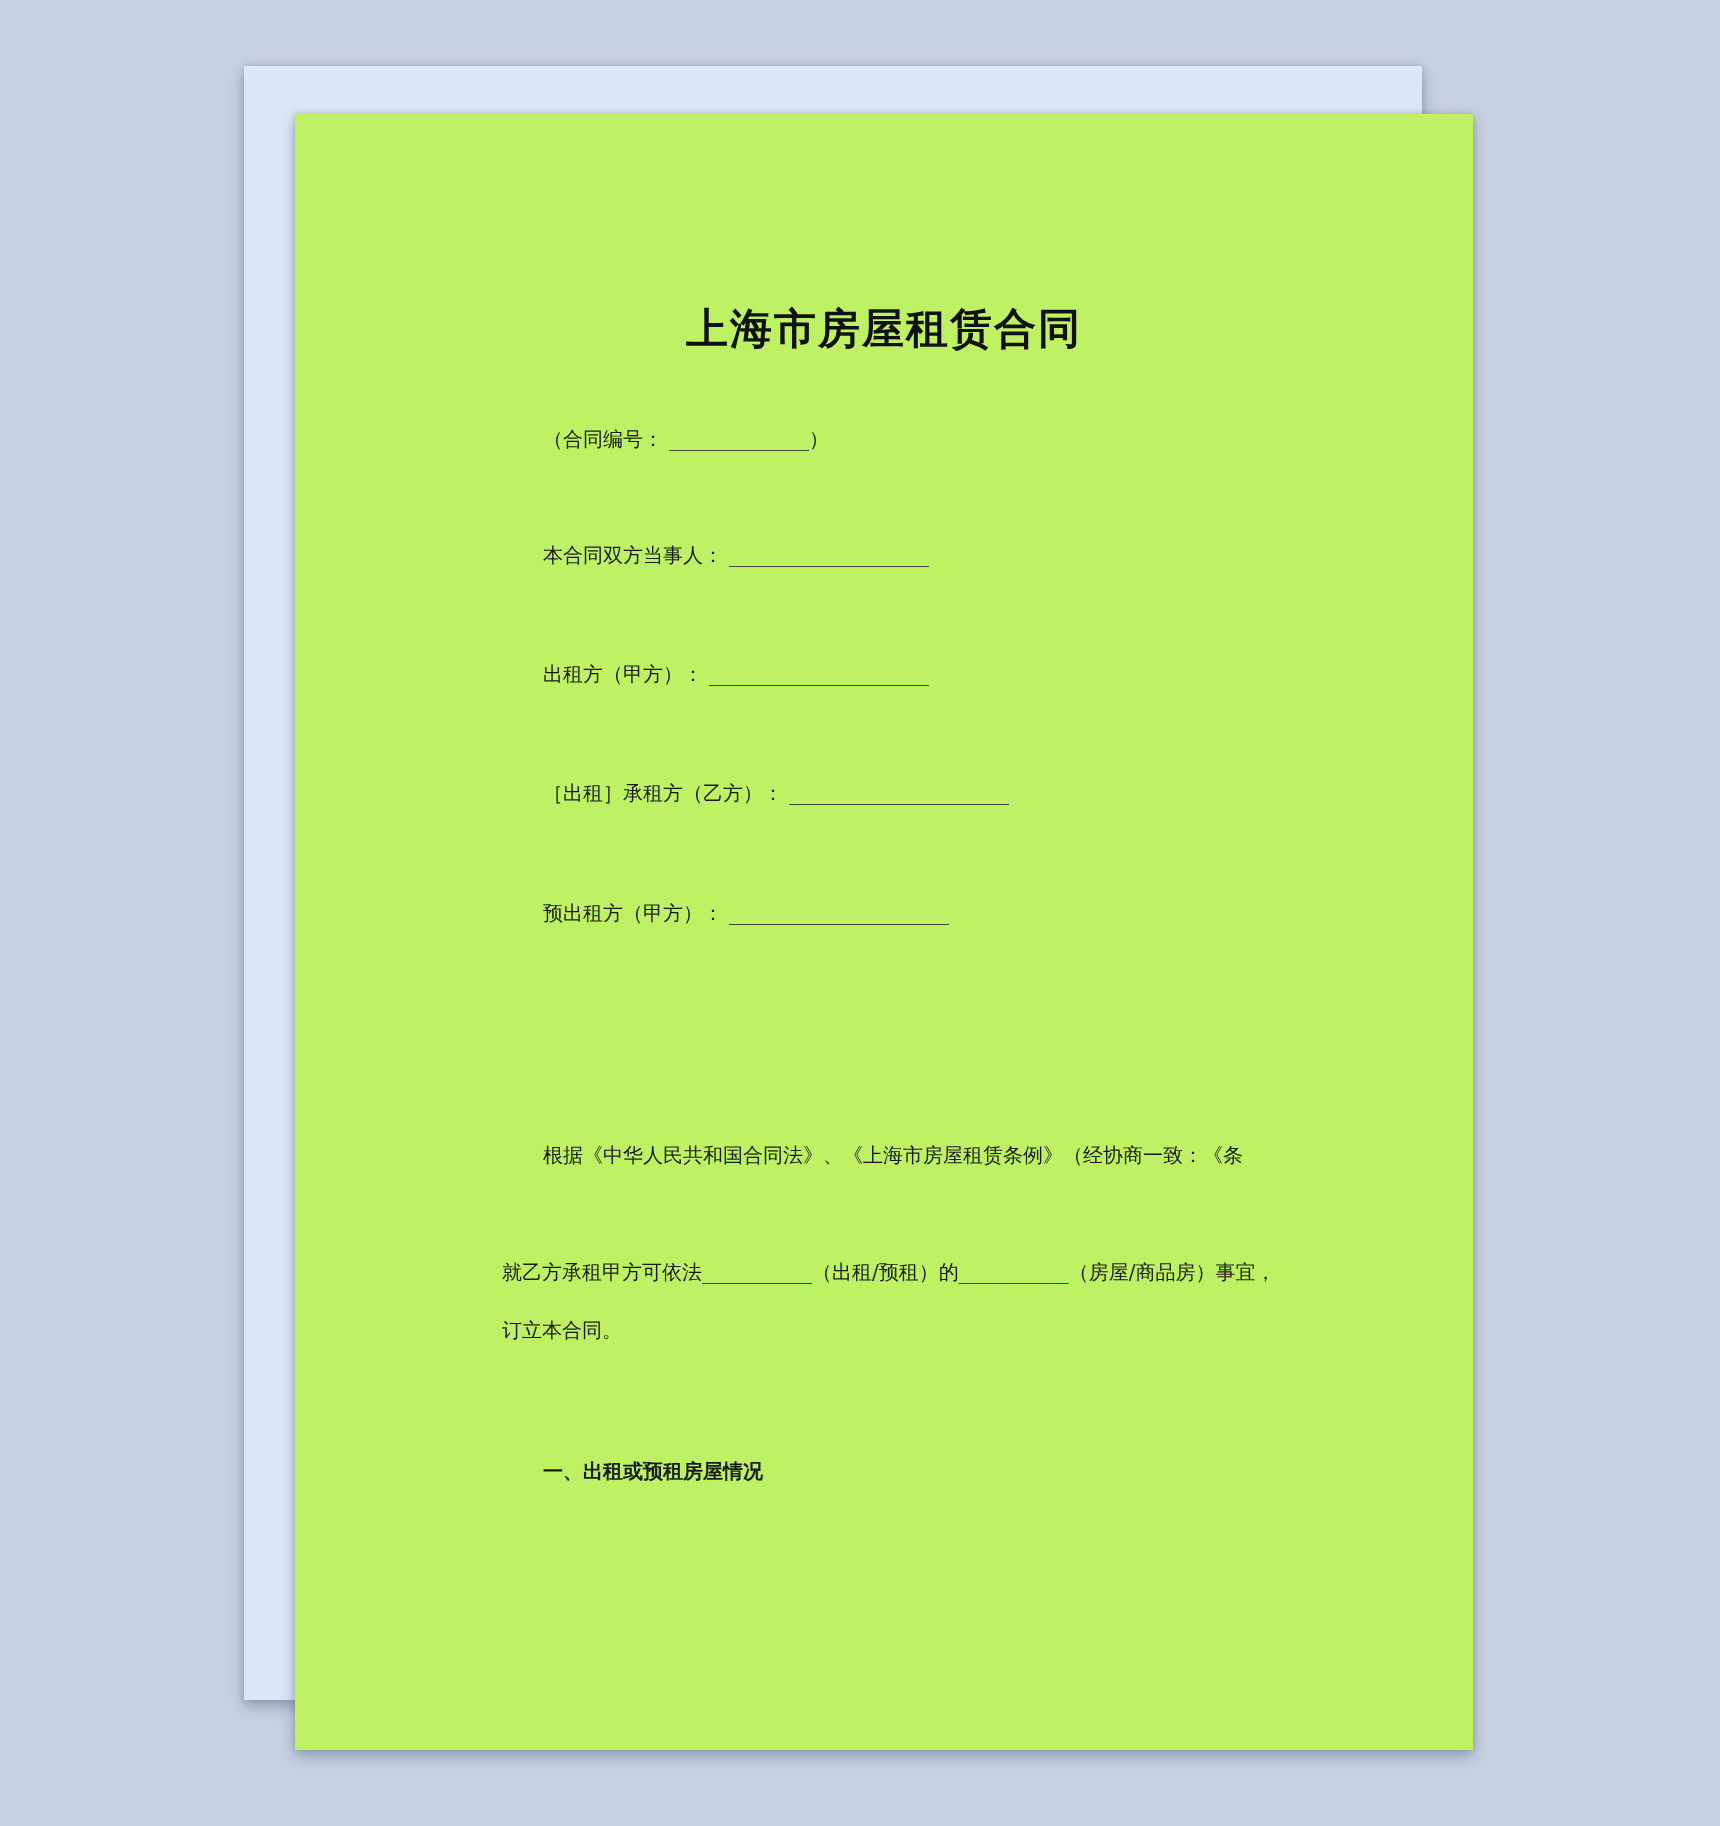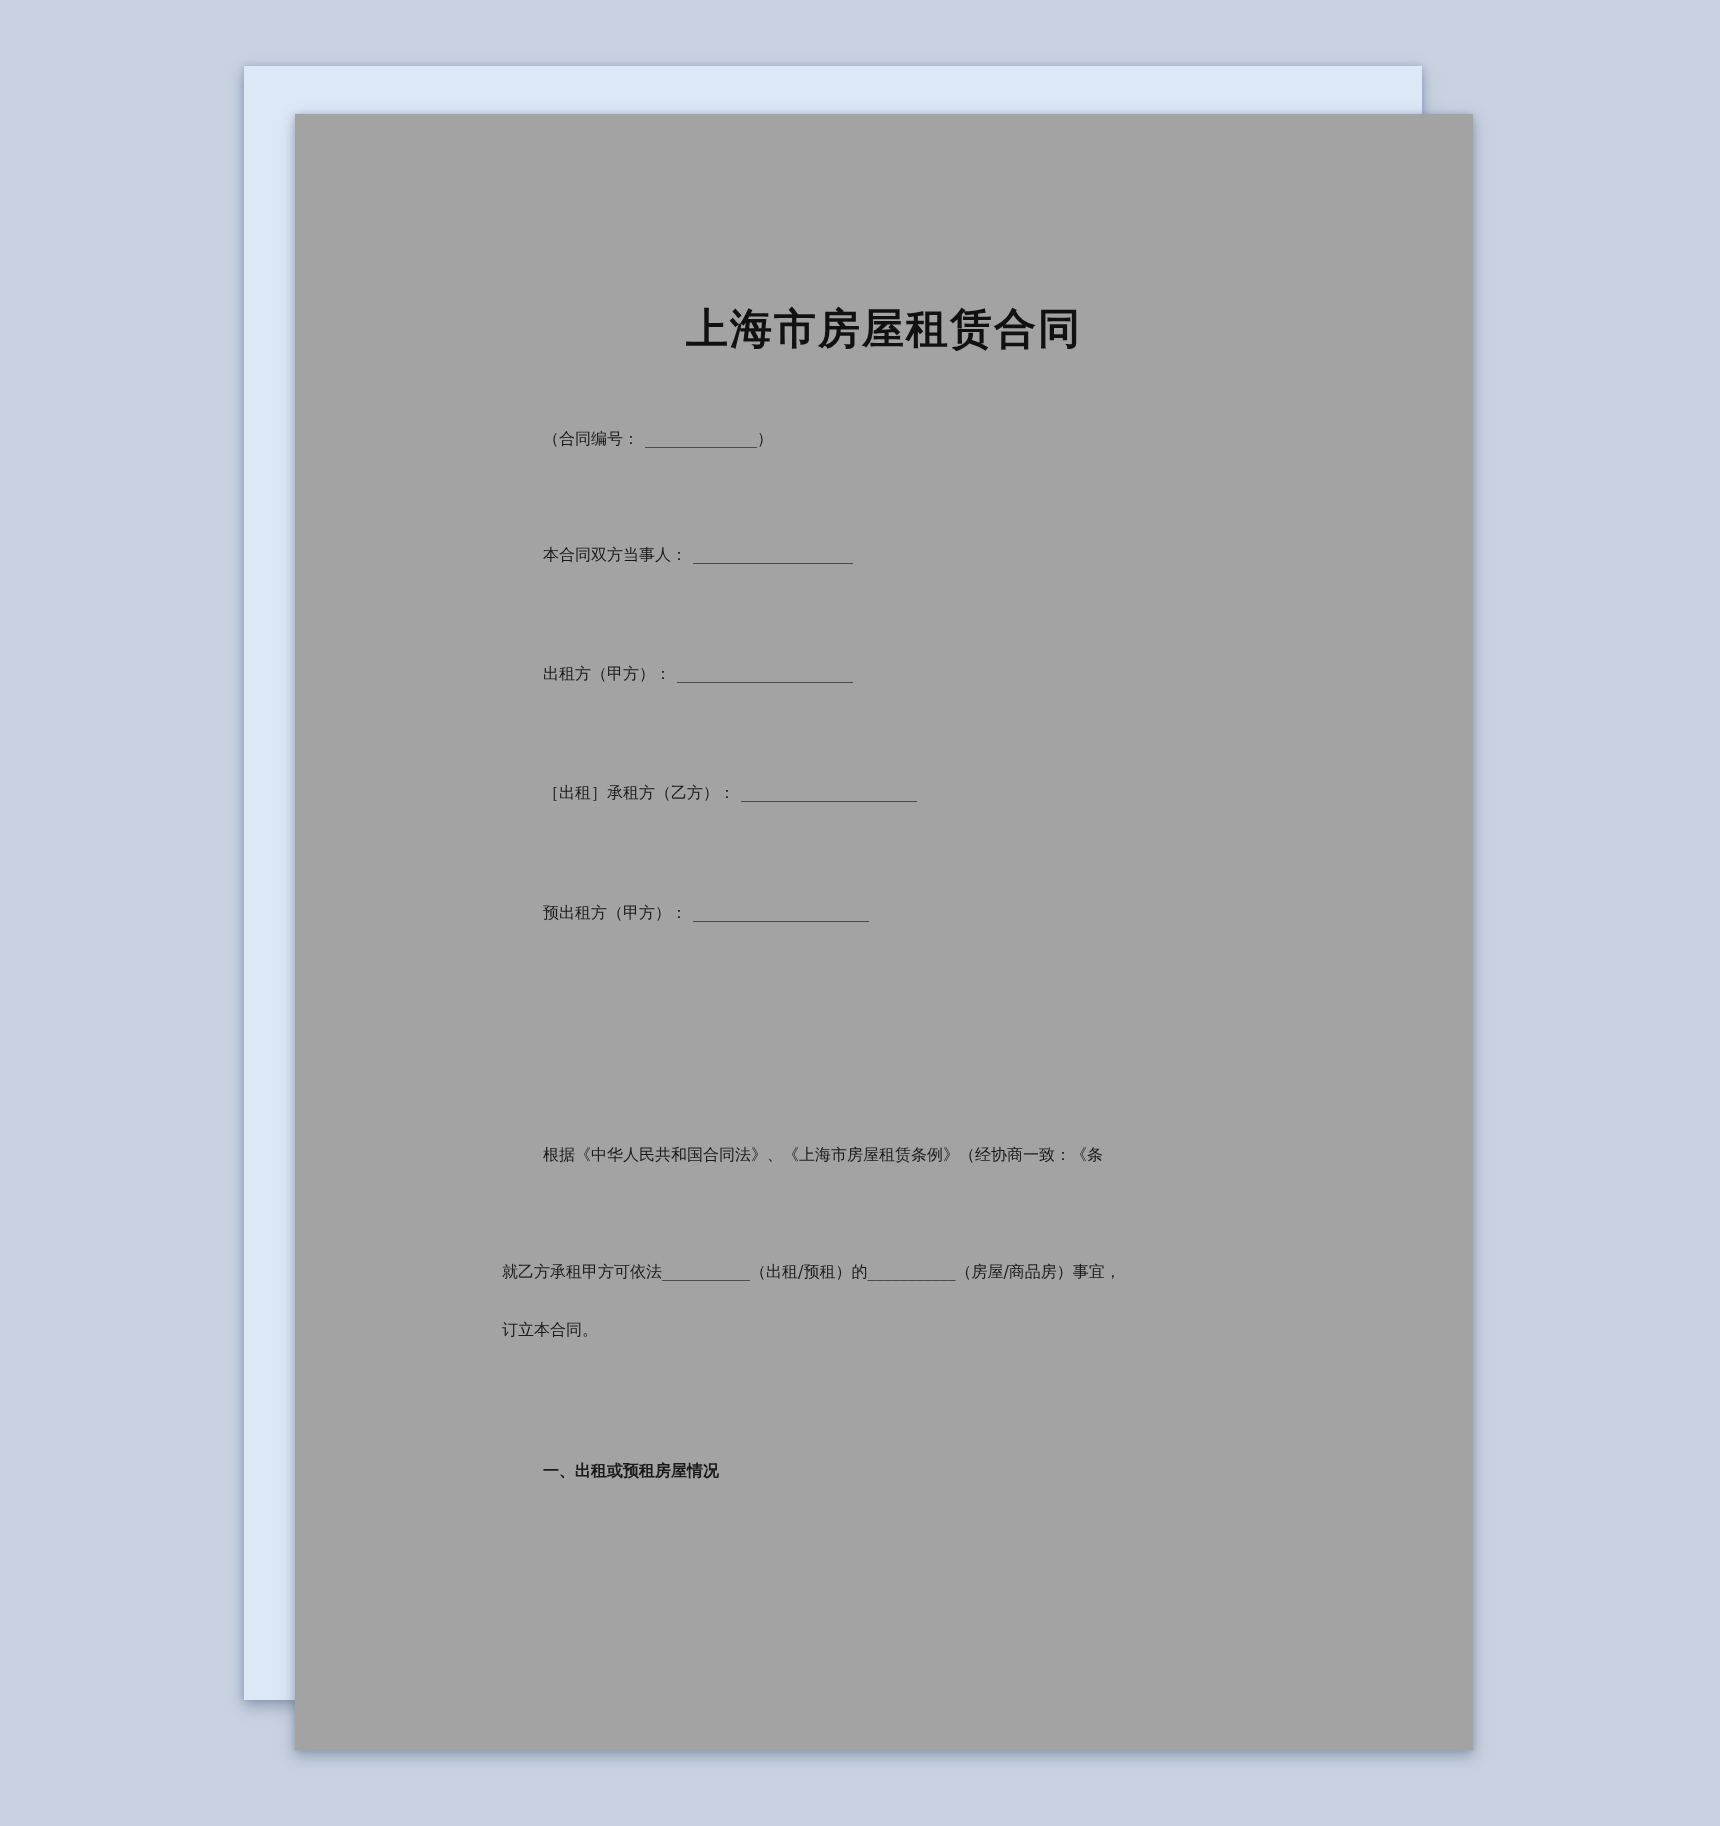--- a/index.html
+++ b/index.html
@@ -23,39 +23,39 @@
     top: 66px;
     width: 1178px;
     height: 1634px;
     background: #dde8f6;
   }
   .page-front {
     left: 295px;
     top: 114px;
     width: 1178px;
     height: 1636px;
-    background: #a3a3a3;
+    background: #bef264;
   }
   .doc-title {
     position: absolute;
     top: 190px;
     left: 0;
     width: 100%;
     margin: 0;
     text-align: center;
     font-size: 42px;
     line-height: 50px;
     font-weight: bold;
     letter-spacing: 2px;
     color: #111111;
   }
   .line {
     position: absolute;
     left: 248px;
-    font-size: 16px;
+    font-size: 20px;
     line-height: 26px;
     color: #1a1a1a;
     white-space: nowrap;
   }
   .para-line {
     left: 207px;
   }
   .para-indent {
     left: 248px;
   }

